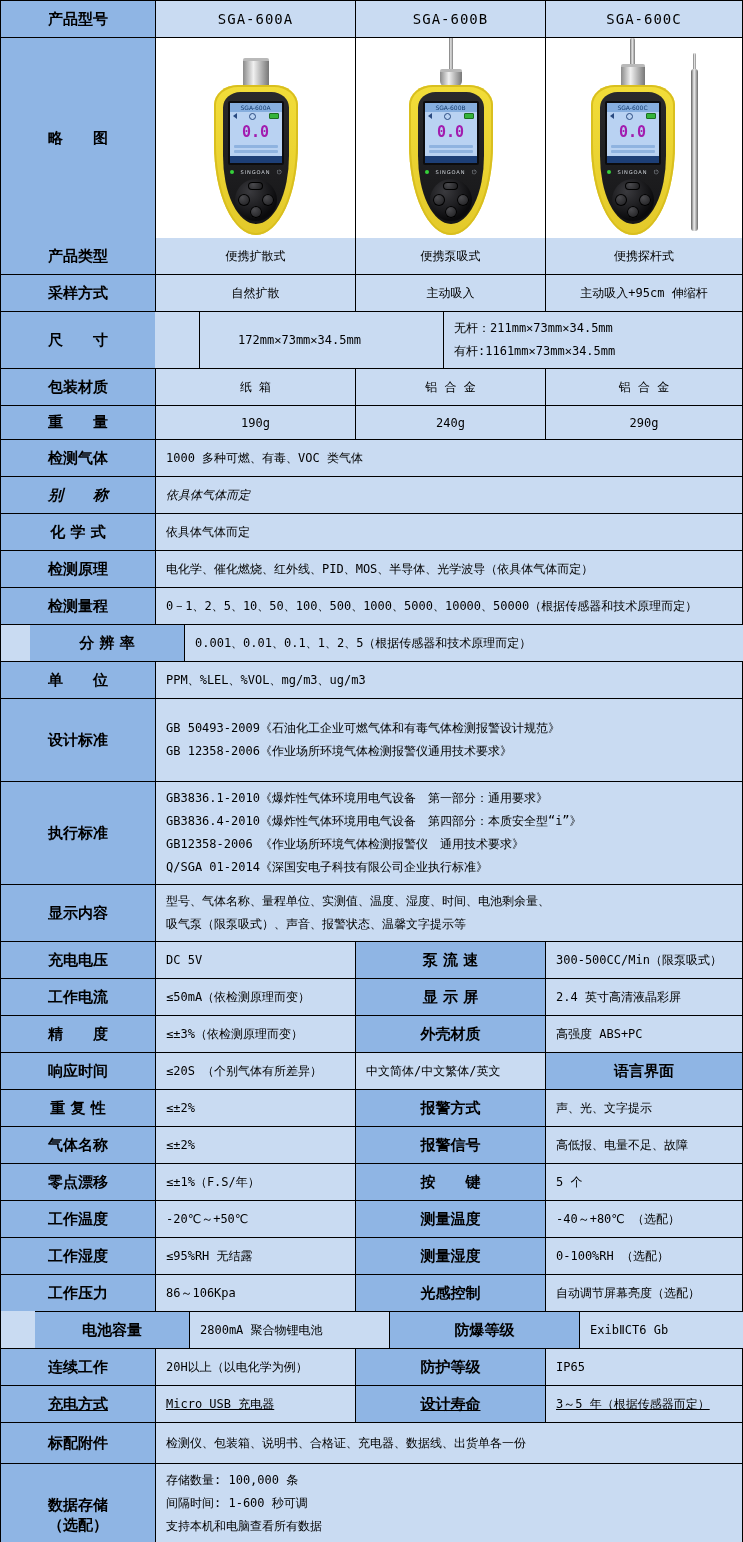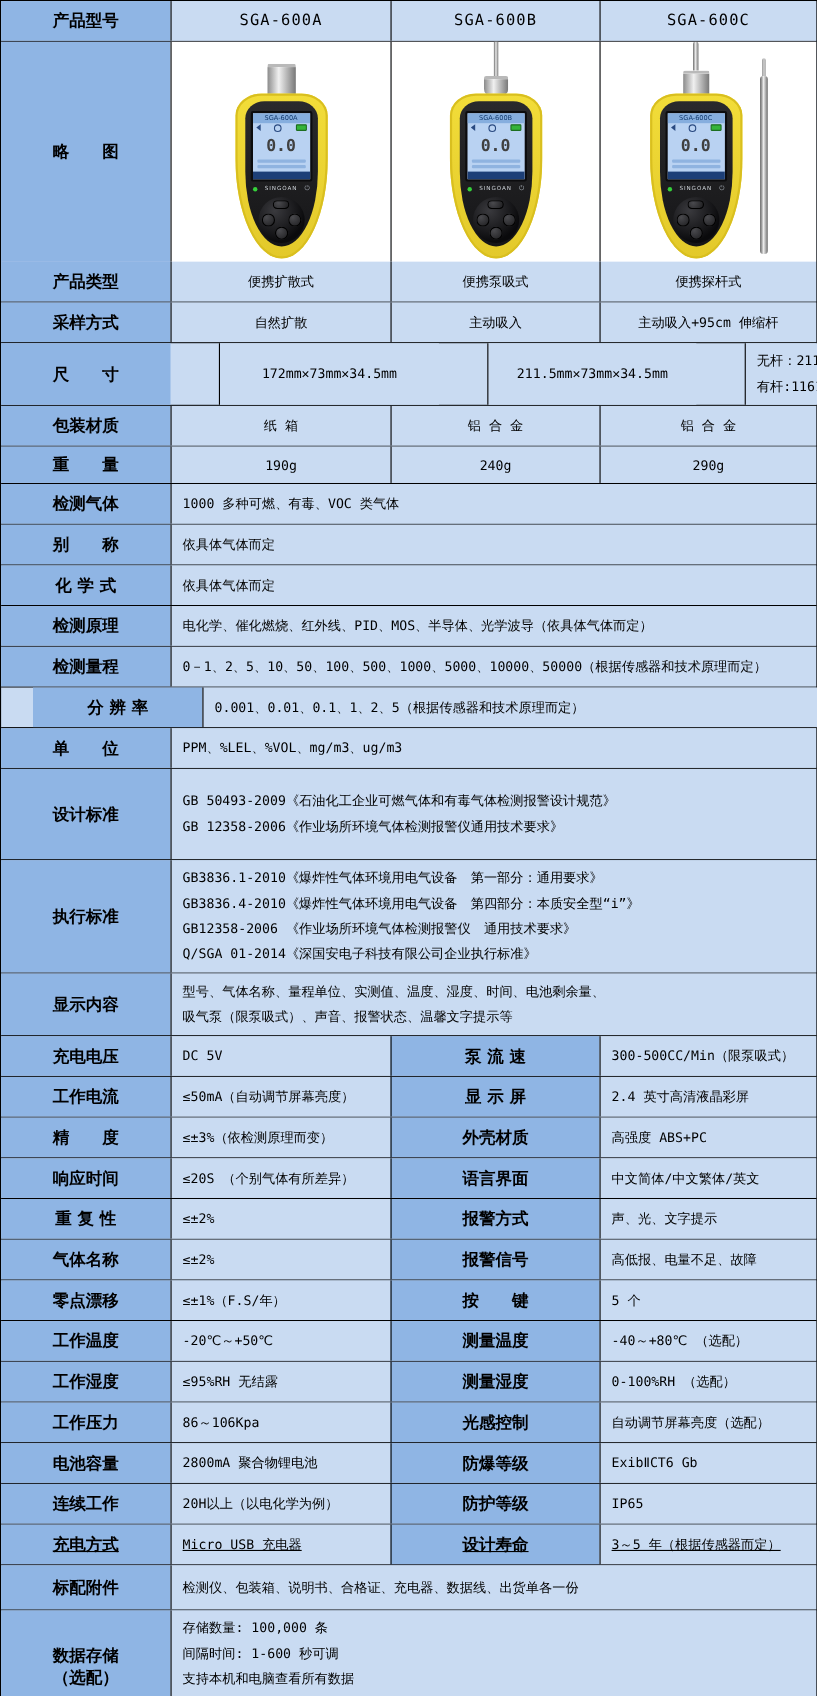--- a/index.html
+++ b/index.html
@@ -42,21 +42,21 @@
          border-radius:18px 18px 34px 34px / 16px 16px 70px 70px;
          display:flex;flex-direction:column;align-items:center;}
   .screen{width:52px;height:60px;margin-top:9px;background:#b9d2f2;border:2px solid #0c0c0e;
           border-radius:2px;display:flex;flex-direction:column;overflow:hidden;}
   .s-head{height:9px;background:#86aede;color:#123a6e;font-size:6px;line-height:9px;text-align:center;
           transform-origin:center;letter-spacing:0;}
   .s-icons{height:8px;display:flex;align-items:center;justify-content:space-between;padding:0 3px;}
   .spk{width:0;height:0;border-top:3px solid transparent;border-bottom:3px solid transparent;border-right:4px solid #2a4a80;}
   .fan{width:5px;height:5px;border-radius:50%;border:1px solid #2a4a80;}
   .batt{width:8px;height:4px;background:#35b43a;border:1px solid #1c6e20;border-radius:1px;}
-  .s-read{flex:1;display:flex;align-items:center;justify-content:center;color:#404040;
+  .s-read{flex:1;display:flex;align-items:center;justify-content:center;color:#a21caf;
           font-weight:bold;font-size:15px;font-family:"DejaVu Sans Mono",monospace;}
   .s-line{height:3px;margin:1px 4px;background:#8fb3e0;border-radius:1px;}
   .s-foot{height:7px;background:#1d3f77;margin-top:2px;}
   .statusrow{width:52px;display:flex;align-items:center;justify-content:space-between;margin-top:3px;}
   .led{width:4px;height:4px;border-radius:50%;background:#35d13a;}
   .brand{color:#cfd4da;font-size:6px;letter-spacing:1px;transform:scale(.85);white-space:nowrap;}
   .pwr{color:#9aa0a8;font-size:6px;line-height:6px;}
   .pad{width:42px;height:42px;border-radius:50%;background:radial-gradient(circle at 35% 30%,#3a3a3e,#0a0a0c 70%);
        margin-top:4px;position:relative;}
   .btn{position:absolute;width:12px;height:12px;border-radius:50%;
@@ -195,21 +195,20 @@
       </div>
       <div class="t-row" style="height: 36px;">
         <div class="cell lbl">采样方式</div>
         <div class="cell val center">自然扩散</div>
         <div class="cell val center">主动吸入</div>
         <div class="cell val center">主动吸入+95cm 伸缩杆</div>
       </div>
       <div class="t-row" style="height: 56px; gap: 44px;">
         <div class="cell lbl">尺　　寸</div>
         <div class="cell val center">172mm✕73mm✕34.5mm</div>
-        <div class="cell val center">211.5mm✕73mm✕34.5mm</div>
         <div class="cell val center left">
           <div>无杆：211mm✕73mm✕34.5mm</div>
           <div>有杆:1161mm✕73mm✕34.5mm</div>
         </div>
       </div>
       <div class="t-row" style="height: 36px;">
         <div class="cell lbl">包装材质</div>
         <div class="cell val center">纸 箱</div>
         <div class="cell val center">铝 合 金</div>
         <div class="cell val center">铝 合 金</div>
@@ -217,21 +216,21 @@
       <div class="t-row" style="height: 33px;">
         <div class="cell lbl">重　　量</div>
         <div class="cell val center">190g</div>
         <div class="cell val center">240g</div>
         <div class="cell val center">290g</div>
       </div>
       <div class="t-row" style="height: 36px;">
         <div class="cell lbl">检测气体</div>
         <div class="cell val left span3">1000 多种可燃、有毒、VOC 类气体</div>
       </div>
-      <div class="t-row" style="height: 36px;">
+      <div class="t-row" style="height: 36px; font-style: italic;">
         <div class="cell lbl">别　　称</div>
         <div class="cell val left span3">依具体气体而定</div>
       </div>
       <div class="t-row" style="height: 36px;">
         <div class="cell lbl">化 学 式</div>
         <div class="cell val left span3">依具体气体而定</div>
       </div>
       <div class="t-row" style="height: 36px;">
         <div class="cell lbl">检测原理</div>
         <div class="cell val left span3">电化学、催化燃烧、红外线、PID、MOS、半导体、光学波导（依具体气体而定）</div>
@@ -272,35 +271,35 @@
         </div>
       </div>
       <div class="t-row" style="height: 36px;">
         <div class="cell lbl">充电电压</div>
         <div class="cell val left">DC 5V</div>
         <div class="cell lbl">泵 流 速</div>
         <div class="cell val left">300-500CC/Min（限泵吸式）</div>
       </div>
       <div class="t-row" style="height: 36px;">
         <div class="cell lbl">工作电流</div>
-        <div class="cell val left">≤50mA（自动调节屏幕亮度）</div>
+        <div class="cell val left">≤50mA（依检测原理而变）</div>
         <div class="cell lbl">显 示 屏</div>
         <div class="cell val left">2.4 英寸高清液晶彩屏</div>
       </div>
       <div class="t-row" style="height: 36px;">
         <div class="cell lbl">精　　度</div>
         <div class="cell val left">≤±3%（依检测原理而变）</div>
         <div class="cell lbl">外壳材质</div>
         <div class="cell val left">高强度 ABS+PC</div>
       </div>
       <div class="t-row" style="height: 36px;">
         <div class="cell lbl">响应时间</div>
         <div class="cell val left">≤20S （个别气体有所差异）</div>
+        <div class="cell val left">中文简体/中文繁体/英文</div>
         <div class="cell lbl">语言界面</div>
-        <div class="cell val left">中文简体/中文繁体/英文</div>
       </div>
       <div class="t-row" style="height: 36px;">
         <div class="cell lbl">重 复 性</div>
         <div class="cell val left">≤±2%</div>
         <div class="cell lbl">报警方式</div>
         <div class="cell val left">声、光、文字提示</div>
       </div>
       <div class="t-row" style="height: 36px;">
         <div class="cell lbl">气体名称</div>
         <div class="cell val left">≤±2%</div>
@@ -324,21 +323,21 @@
         <div class="cell val left">≤95%RH 无结露</div>
         <div class="cell lbl">测量湿度</div>
         <div class="cell val left">0-100%RH （选配）</div>
       </div>
       <div class="t-row" style="height: 36px;">
         <div class="cell lbl">工作压力</div>
         <div class="cell val left">86～106Kpa</div>
         <div class="cell lbl">光感控制</div>
         <div class="cell val left">自动调节屏幕亮度（选配）</div>
       </div>
-      <div class="t-row" style="height: 36px;">
+      <div class="t-row" style="height: 36px; margin-left: 34px;">
         <div class="cell lbl">电池容量</div>
         <div class="cell val left">2800mA 聚合物锂电池</div>
         <div class="cell lbl">防爆等级</div>
         <div class="cell val left">ExibⅡCT6 Gb</div>
       </div>
       <div class="t-row" style="height: 36px;">
         <div class="cell lbl">连续工作</div>
         <div class="cell val left">20H以上（以电化学为例）</div>
         <div class="cell lbl">防护等级</div>
         <div class="cell val left">IP65</div>

